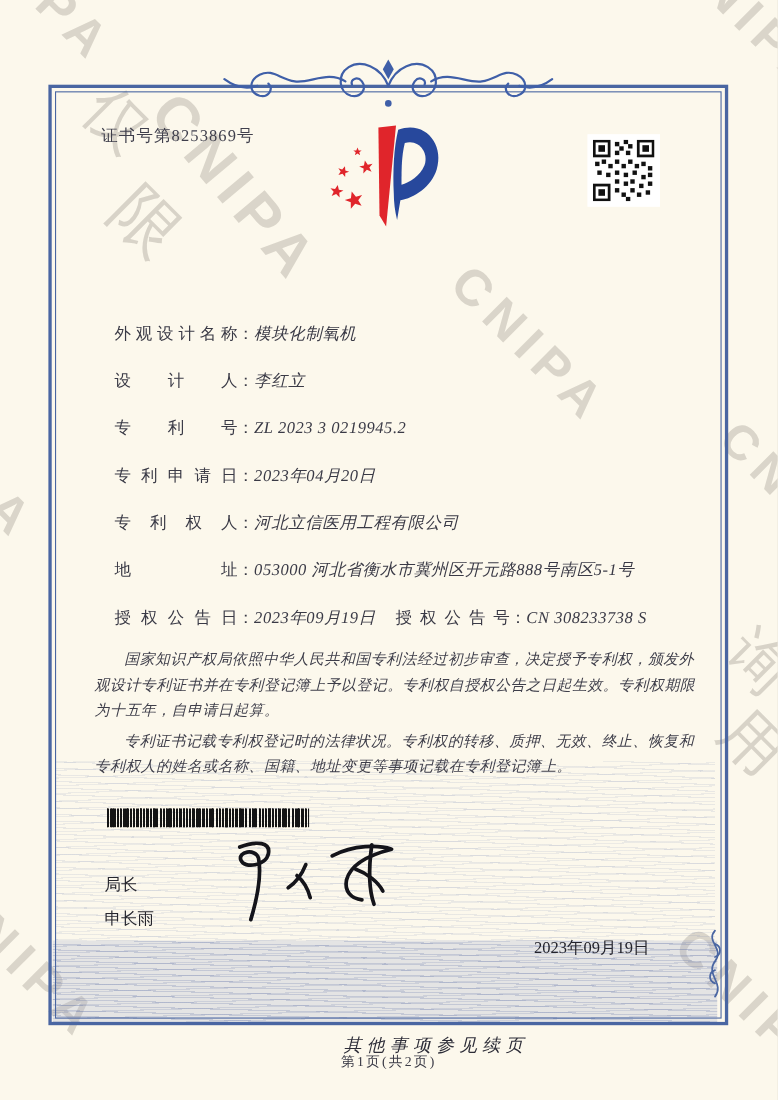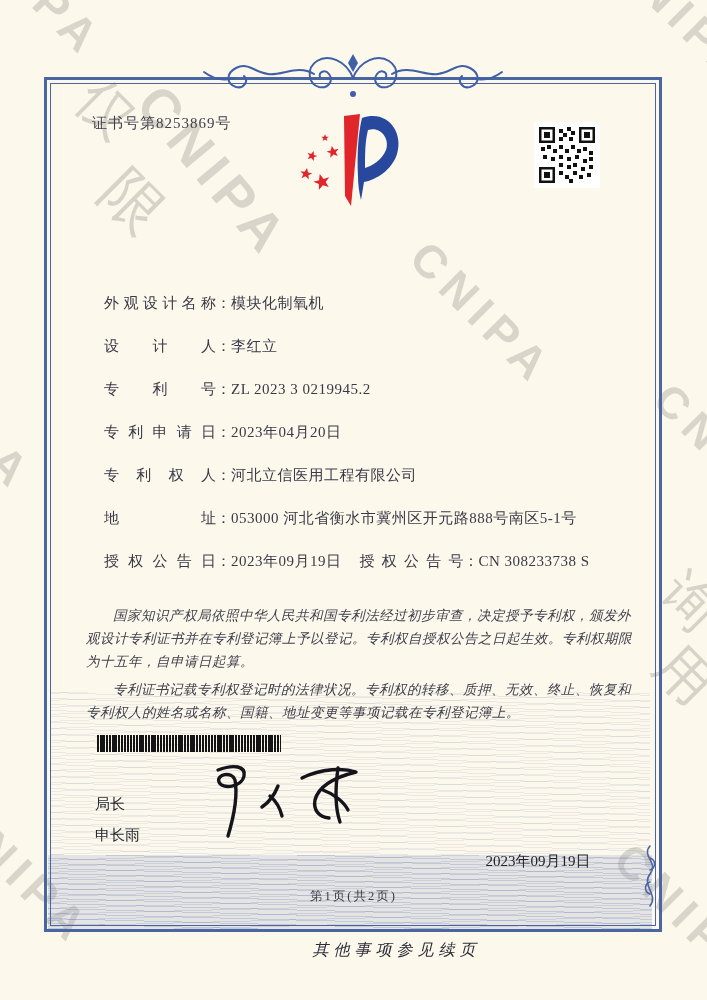--- a/index.html
+++ b/index.html
@@ -27,32 +27,32 @@
   .content>div{position:absolute;}
   .certno{left:92px;top:114px;font-size:15px;letter-spacing:1px;color:#3f3f4c;}
   .ornament{left:198px;top:48px;}
   .logo{left:298px;top:106px;}
   .qr{left:534px;top:122px;width:66px;height:66px;background:#fff;padding:5px;box-sizing:border-box;}
   .title{left:0;width:707px;top:210px;text-align:center;font-size:34px;font-weight:bold;
          letter-spacing:9px;color:#15151b;}
   .frow{left:88px;font-size:15px;color:#3a3a46;white-space:nowrap;}
   .flabel{display:inline-block;width:112px;text-align:justify;text-align-last:justify;vertical-align:bottom;margin-left:16px;}
   .flabel2{display:inline-block;width:104px;text-align:justify;text-align-last:justify;vertical-align:bottom;margin-left:18px;}
-  .fval{letter-spacing:.5px;}
-  .paras{left:86px;top:588px;width:546px;font-size:13.5px;line-height:23px;font-style:italic;color:#3e3e4a;margin-top:16px;}
+  .fval{letter-spacing:.5px;font-style:italic;}
+  .paras{left:86px;top:588px;width:546px;font-size:13.5px;line-height:23px;font-style:italic;color:#3e3e4a;}
   .paras p{margin:0 0 5px;text-indent:2em;letter-spacing:.5px;}
   .barcode{left:97px;top:735px;width:184px;height:17px;
       background:repeating-linear-gradient(90deg,#141414 0 2px,transparent 2px 3px),
                  repeating-linear-gradient(90deg,#141414 0 1px,transparent 1px 6px),
                  repeating-linear-gradient(90deg,transparent 0 4px,#141414 4px 6px,transparent 6px 13px);}
   .signer-title{left:95px;top:795px;font-size:15px;color:#26262e;}
   .signer-name{left:95px;top:826px;font-size:15px;color:#26262e;text-align:center;}
   .sig{left:182px;top:756px;}
   .date{left:448px;top:852px;width:180px;text-align:center;font-size:15px;color:#23232b;}
-  .pageinfo{left:0;width:707px;top:888px;text-align:center;font-size:12.5px;letter-spacing:2px;color:#3a3a46;}
+  .pageinfo{left:0;width:707px;top:957px;text-align:center;font-size:12.5px;letter-spacing:2px;color:#3a3a46;}
   .footnote{left:0;width:707px;top:940px;text-align:center;font-size:16px;letter-spacing:5px;
             font-style:italic;color:#2d2d38;padding-left:43px;}
   .flourish{left:637px;top:844px;}
 </style>
 </head>
 <body>
 
 <div class="page">
 
   <div class="wm" style="left:-58px;top:-42px;font-size:46px">CNIPA</div>

